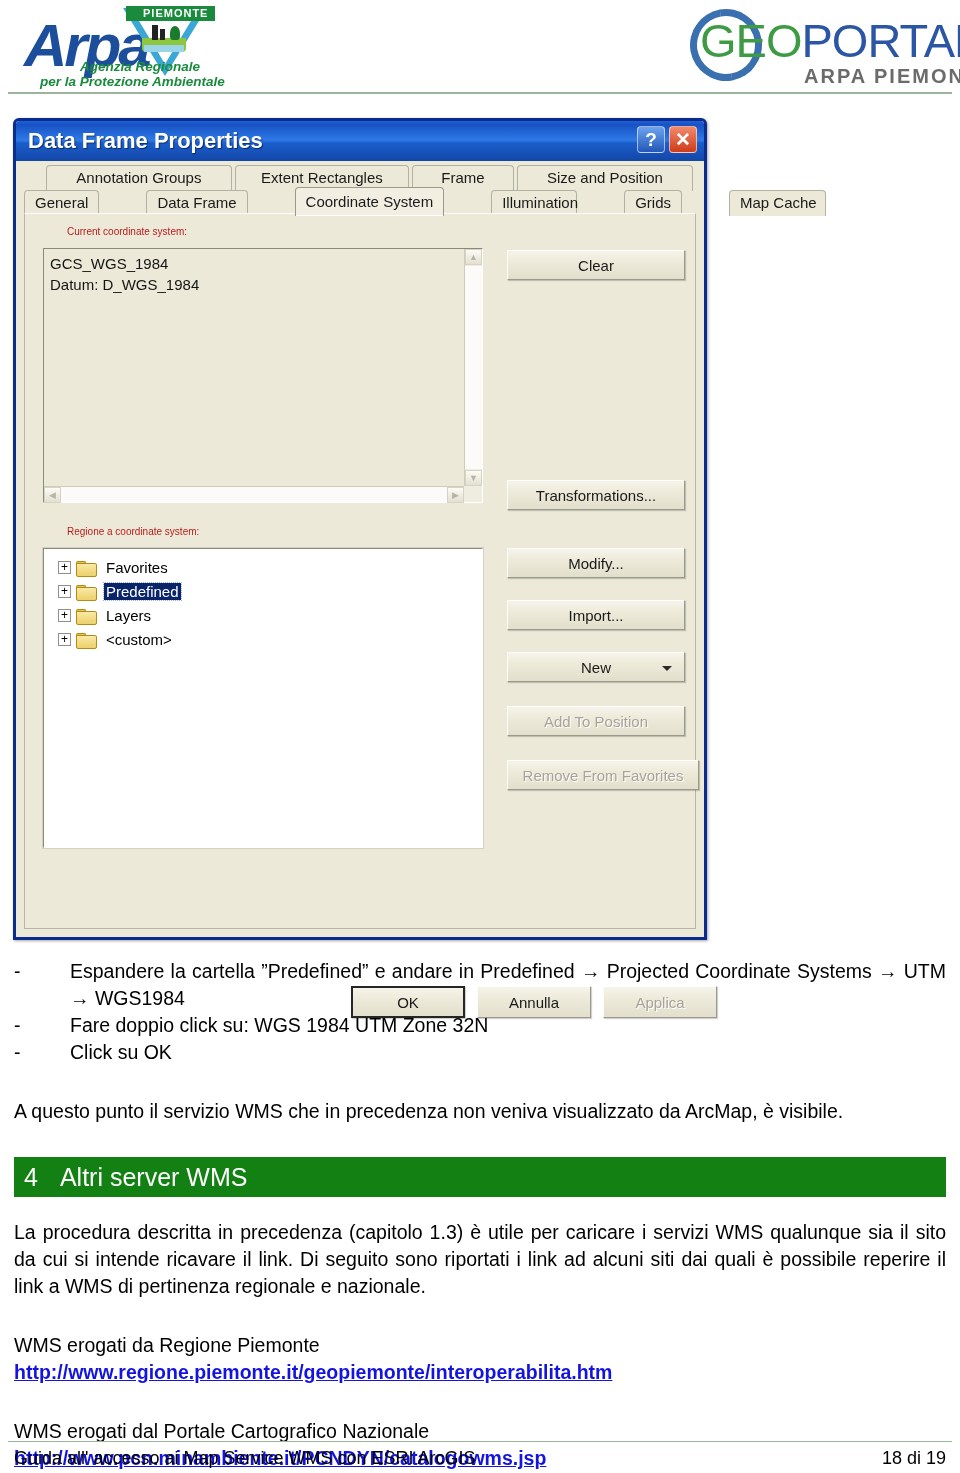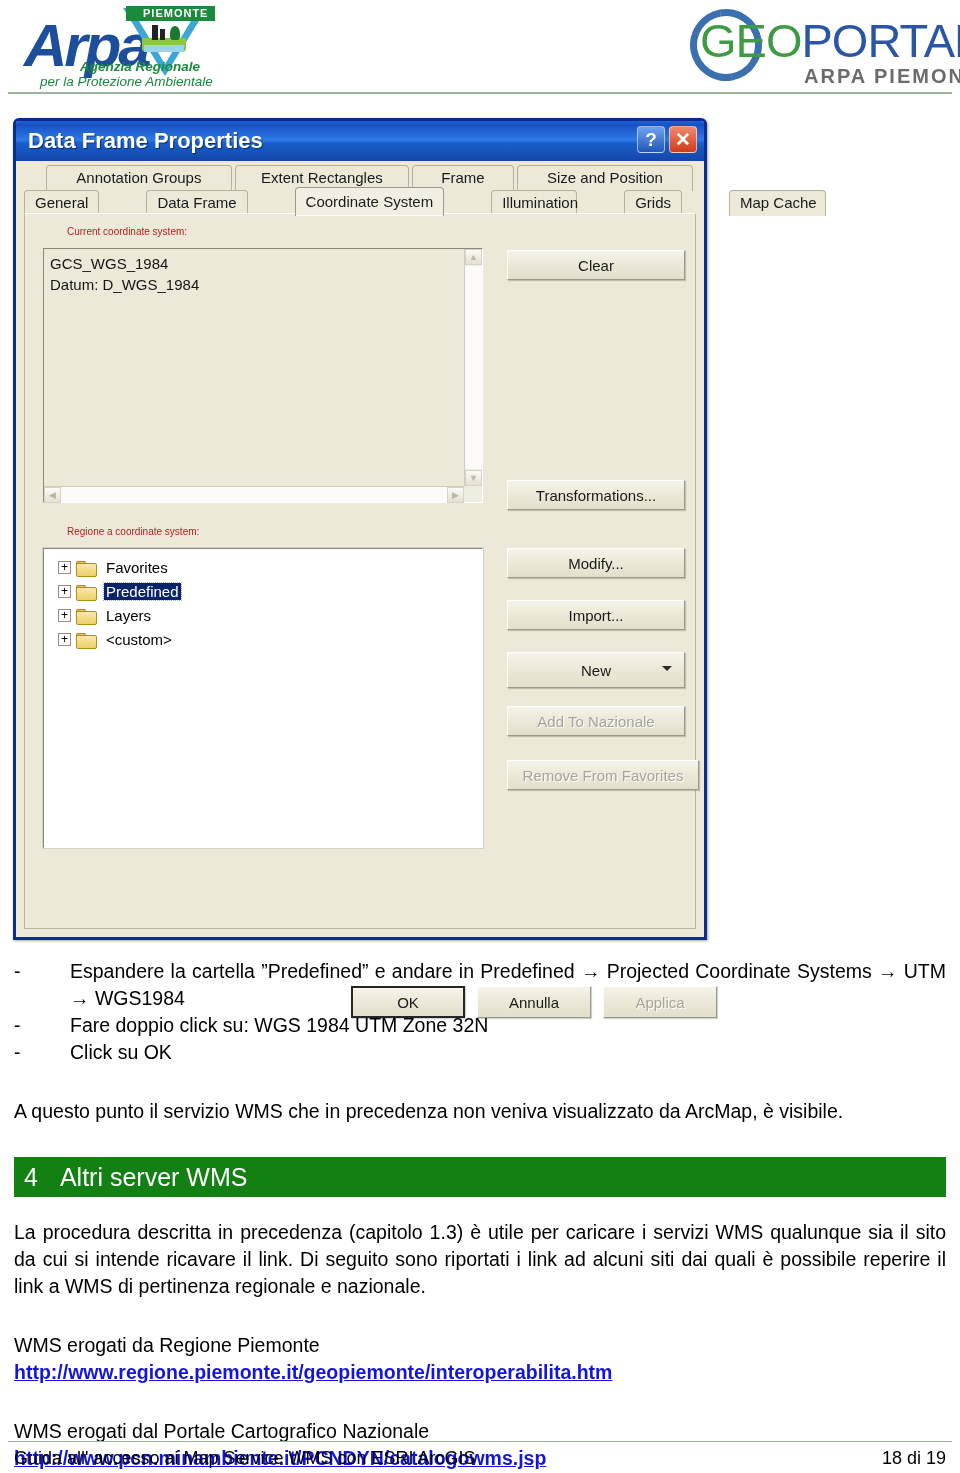--- a/index.html
+++ b/index.html
@@ -72,21 +72,21 @@
     padding: 1px 7px 2px 17px;
     font-family: "Liberation Sans", sans-serif;
   }
   .arpa-sub1 {
     position: absolute; left: 62px; top: 57px;
     font-size: 13.5px; font-weight: bold; font-style: italic;
     color: #1a8a3c; letter-spacing: 0px; white-space: nowrap;
   }
   .arpa-sub2 {
     position: absolute; left: 22px; top: 72px;
-    font-size: 13.5px; font-weight: normal; font-style: italic;
+    font-size: 13.5px; font-weight: bold; font-style: italic;
     color: #1a8a3c; letter-spacing: 0px; white-space: nowrap;
   }
 
   .geo-logo {
     position: absolute; right: 12px; top: 5px; width: 330px; height: 82px;
   }
   .geo-ring {
     position: absolute; left: 72px; top: 4px; width: 72px; height: 72px;
     border: 7px solid #3a6fb0;
     border-radius: 50%;
@@ -283,21 +283,21 @@
     display: flex; align-items: center; justify-content: center;
     box-shadow: 1px 1px 1px rgba(0,0,0,0.18);
     white-space: nowrap;
   }
   .btn.disabled { color: #a7a398; text-shadow: 1px 1px 0 #ffffff; }
   .btn.default { border: 2px solid #262626; }
   .btn-clear   { left: 482px; top: 36px;  width: 178px; height: 30px; }
   .btn-trans   { left: 482px; top: 266px; width: 178px; height: 30px; }
   .btn-modify  { left: 482px; top: 334px; width: 178px; height: 30px; text-align: right; }
   .btn-import  { left: 482px; top: 386px; width: 178px; height: 30px; }
-  .btn-new     { left: 482px; top: 438px; width: 178px; height: 36px; }
+  .btn-new     { left: 482px; top: 438px; width: 178px; height: 30px; }
   .btn-addfav  { left: 482px; top: 492px; width: 178px; height: 30px; }
   .btn-remfav  { left: 482px; top: 546px; width: 192px; height: 30px; }
   .new-arrow {
     position: absolute; right: 12px; top: 13px;
     width: 0; height: 0;
     border-left: 5px solid transparent; border-right: 5px solid transparent;
     border-top: 5px solid #2b2b2b;
   }
   .btn-ok      { left: 326px; top: 772px; width: 114px; height: 32px; }
   .btn-cancel  { left: 452px; top: 772px; width: 114px; height: 32px; }
@@ -447,21 +447,21 @@
     </div>
 
     <div class="btn btn-clear">Clear</div>
     <div class="btn btn-trans">Transformations...</div>
     <div class="btn btn-modify">Modify...</div>
     <div class="btn btn-import">Import...</div>
     <div class="btn btn-new">
       <span>New</span>
       <span class="new-arrow"></span>
     </div>
-    <div class="btn btn-addfav disabled">Add To Nazionale</div>
+    <div class="btn btn-addfav disabled">Add To Position</div>
     <div class="btn btn-remfav disabled">Remove From Favorites</div>
 
     <div class="btn btn-ok default">OK</div>
     <div class="btn btn-cancel">Annulla</div>
     <div class="btn btn-apply disabled">Applica</div>
   </div>
 </div>
 
 <div class="doc-body">
 

